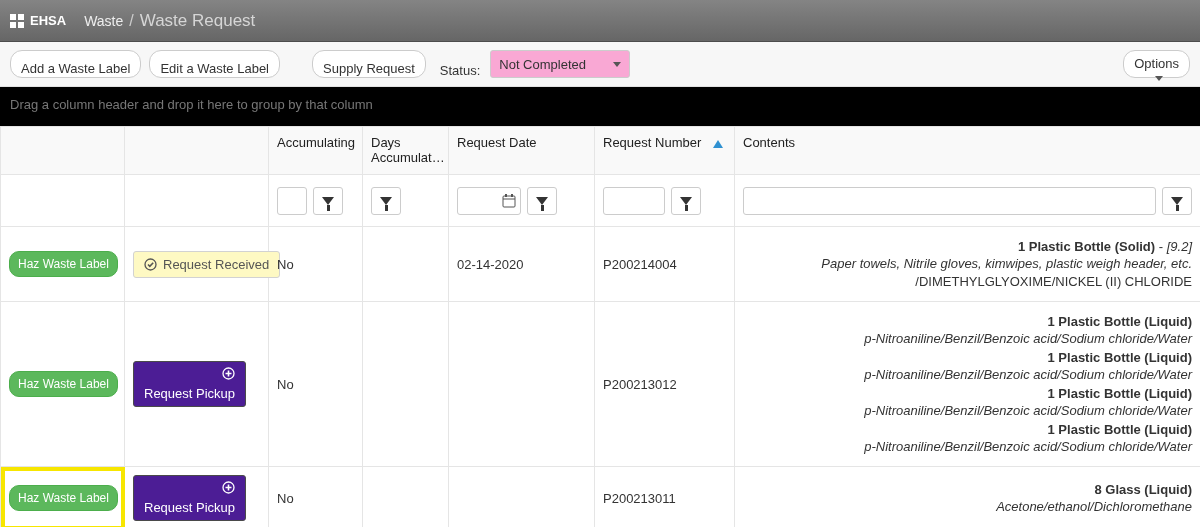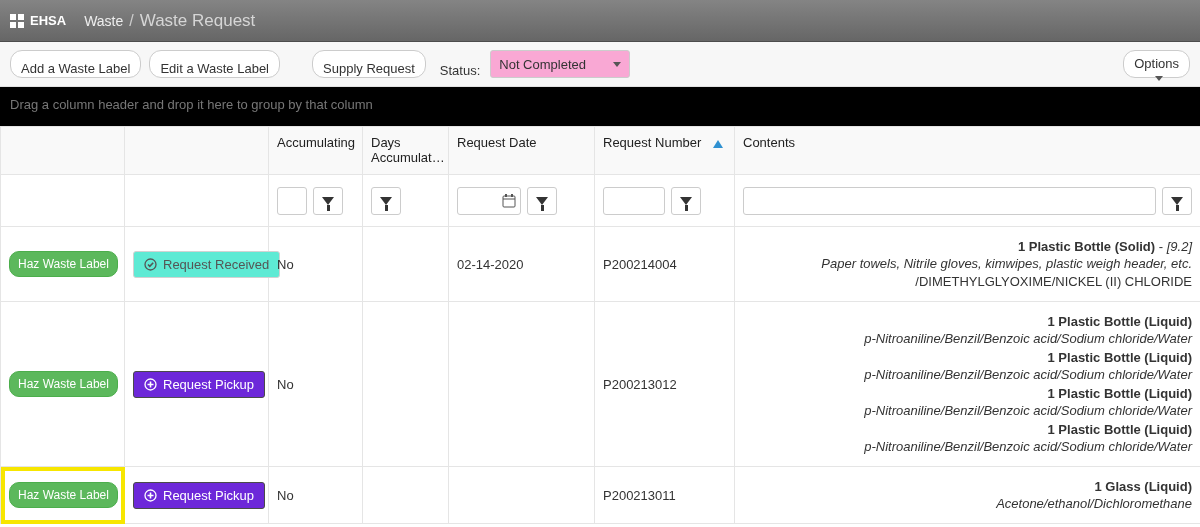--- a/index.html
+++ b/index.html
@@ -156,36 +156,37 @@
     color: #fff;
     border: 1px solid #4cae4c;
     border-radius: 10px;
     padding: 5px 8px;
     font-size: 12px;
     cursor: pointer;
     white-space: nowrap;
   }
   .btn-gray {
     display: inline-flex;
-    align-items: center;
+    align-items: flex-end;
     gap: 6px;
-    background: #6d28d9;
+    background: #4c1d95;
     color: #fff;
     border: 1px solid #4a4a4a;
     border-radius: 3px;
     padding: 5px 10px;
     font-size: 13px;
     cursor: pointer;
     white-space: nowrap;
+    flex-direction: column;
   }
   .btn-light {
     display: inline-flex;
     align-items: center;
     gap: 6px;
-    background: #5eead4;
+    background: #fef9c3;
     color: #555;
     border: 1px solid #d2d2d2;
     border-radius: 3px;
     padding: 5px 10px;
     font-size: 13px;
     cursor: default;
     white-space: nowrap;
   }
   .highlight-cell {
     outline: 4px solid #f7e600;
@@ -380,19 +381,19 @@
                 <circle cx="6.5" cy="6.5" r="5.5" fill="none" stroke="#fff" stroke-width="1.3"></circle>
                 <path d="M6.5 3.5v6M3.5 6.5h6" stroke="#fff" stroke-width="1.6"></path>
               </svg>
               <span>Request Pickup</span>
             </span></td>
           <td>No</td>
           <td></td>
           <td></td>
           <td>P200213011</td>
           <td>
-            <div class="content-block"><span class="content-title">1 Glass (Liquid)</span><div class="content-detail">Acetone/ethanol/Dichloromethane</div></div>
+            <div class="content-block"><span class="content-title">8 Glass (Liquid)</span><div class="content-detail">Acetone/ethanol/Dichloromethane</div></div>
           </td>
         </tr>
       </tbody>
   </table>
 
 </div>
 
 </body></html>

